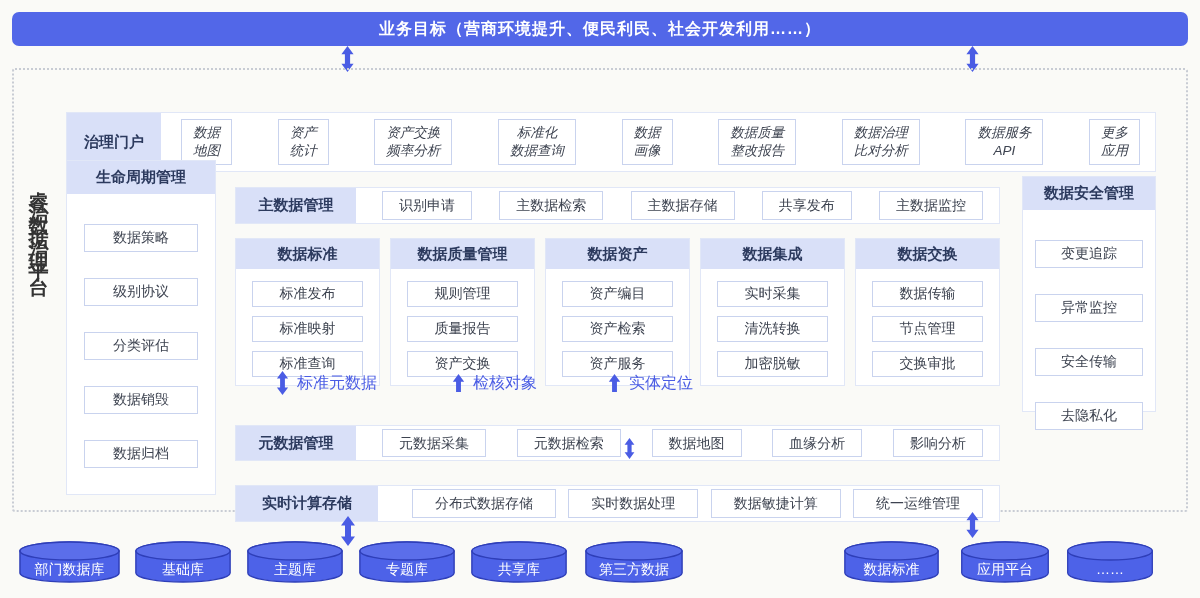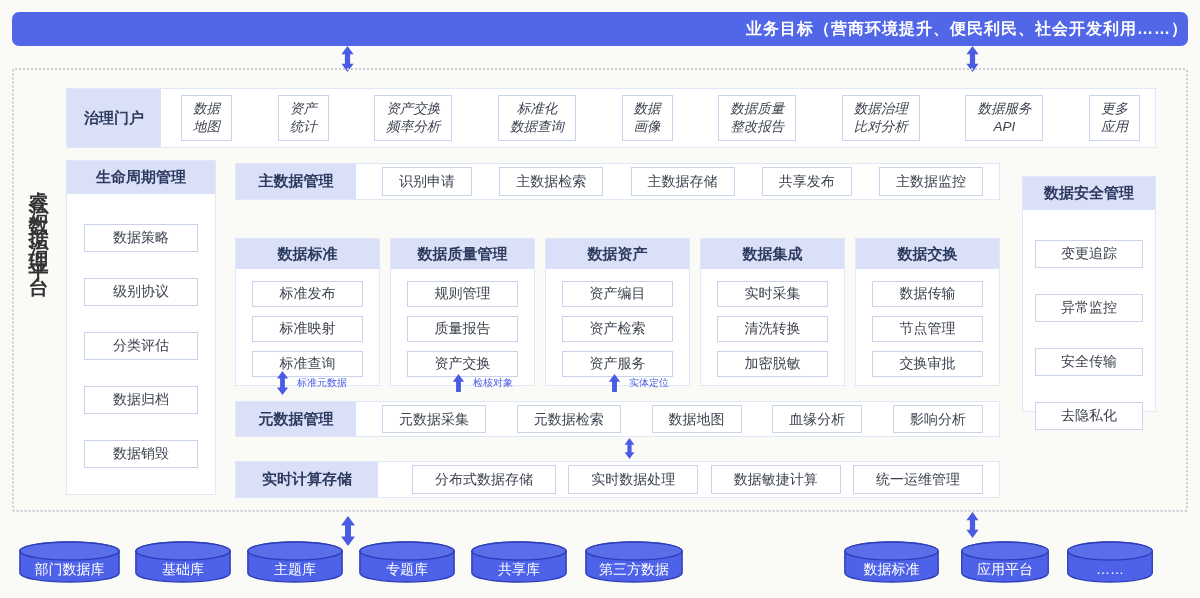--- a/index.html
+++ b/index.html
@@ -1,34 +1,34 @@
 <!DOCTYPE html>
 <html><head>
 <meta charset="utf-8">
 <style>
   html,body{margin:0;padding:0;background:#fafaf7;}
   .canvas{position:relative;width:1200px;height:598px;background:#fafaf7;
     font-family:"Liberation Sans","DejaVu Sans",sans-serif;overflow:hidden;color:#3d4350;}
 
   
   .banner{position:absolute;left:12px;top:12px;width:1176px;height:34px;background:#5267e8;
-    border-radius:7px;display:flex;align-items:center;justify-content:flex-end;
+    border-radius:7px;display:flex;align-items:center;justify-content:center;
     color:#fff;font-size:16px;font-weight:bold;letter-spacing:1px;}
 
   
   .dashedbox{position:absolute;left:12px;top:68px;width:1176px;height:444px;
     border:2px dotted #c8ccd4;border-radius:3px;box-sizing:border-box;}
 
   
   .vtitle{position:absolute;left:26px;top:176px;writing-mode:vertical-lr;text-orientation:upright;
     letter-spacing:12px;font-size:20px;font-weight:bold;color:#333;}
 
   
   .row{position:absolute;display:flex;align-items:stretch;background:#fff;
-    border:1px solid #e1e7f7;box-sizing:border-box;}
+    border:1px solid #e1e7f7;box-sizing:border-box;margin-top:24px;}
   .row-header{flex:none;display:flex;align-items:center;justify-content:center;
     background:#d9e0f8;color:#2c3a5e;font-weight:bold;font-size:15px;text-align:center;}
   .row-items{flex:1;display:flex;align-items:center;justify-content:space-between;
     padding:0 16px 0 26px;gap:8px;}
   .ibox{border:1px solid #c9d3ee;background:#fff;color:#3d4350;font-size:14px;
     padding:4px 16px;text-align:center;white-space:pre-line;line-height:1.3;}
   .portal .ibox{font-size:13.5px;padding:4px 11px;}
   .portal .row-items{padding:0 15px 0 20px;font-style:italic;}
 
   
@@ -44,21 +44,21 @@
   .side{position:absolute;display:flex;flex-direction:column;border:1px solid #e1e7f7;
     background:#fff;box-sizing:border-box;}
   .side-header{flex:none;height:33px;display:flex;align-items:center;justify-content:center;
     background:#d9e0f8;color:#2c3a5e;font-weight:bold;font-size:15px;}
   .side-body{flex:1;display:flex;flex-direction:column;gap:26px;padding:30px 17px 20px 17px;}
   .side-item{border:1px solid #c9d3ee;background:#fff;text-align:center;font-size:14px;
     padding:4px 0;color:#3d4350;}
 
   
   .flow-group{position:absolute;display:inline-flex;align-items:center;gap:8px;}
-  .flow-label{color:#4a5ce4;font-size:10px;}
+  .flow-label{color:#4a5ce4;font-size:16px;}
   .arrow-abs{position:absolute;}
 
   
   .cyl{position:absolute;top:540px;height:46px;}
   .cyl svg{position:absolute;left:0;top:0;}
   .cyl-label{position:absolute;left:0;right:0;top:21px;text-align:center;color:#fff;font-size:14px;}
 </style>
 </head>
 <body>
 
@@ -102,22 +102,22 @@
 应用</div>
     </div>
   </div>
 
   <div class="side" style="left:66px;top:160px;width:150px;height:335px;">
     <div class="side-header">生命周期管理</div>
     <div class="side-body">
       <div class="side-item">数据策略</div>
       <div class="side-item">级别协议</div>
       <div class="side-item">分类评估</div>
+      <div class="side-item">数据销毁</div>
       <div class="side-item">数据归档</div>
-      <div class="side-item">数据销毁</div>
     </div>
   </div>
 
   <div class="row" style="left:235px;top:163px;width:765px;height:37px;">
     <div class="row-header" style="width:120px;">主数据管理</div>
     <div class="row-items">
       <div class="ibox">识别申请</div>
       <div class="ibox">主数据检索</div>
       <div class="ibox">主数据存储</div>
       <div class="ibox">共享发布</div>

